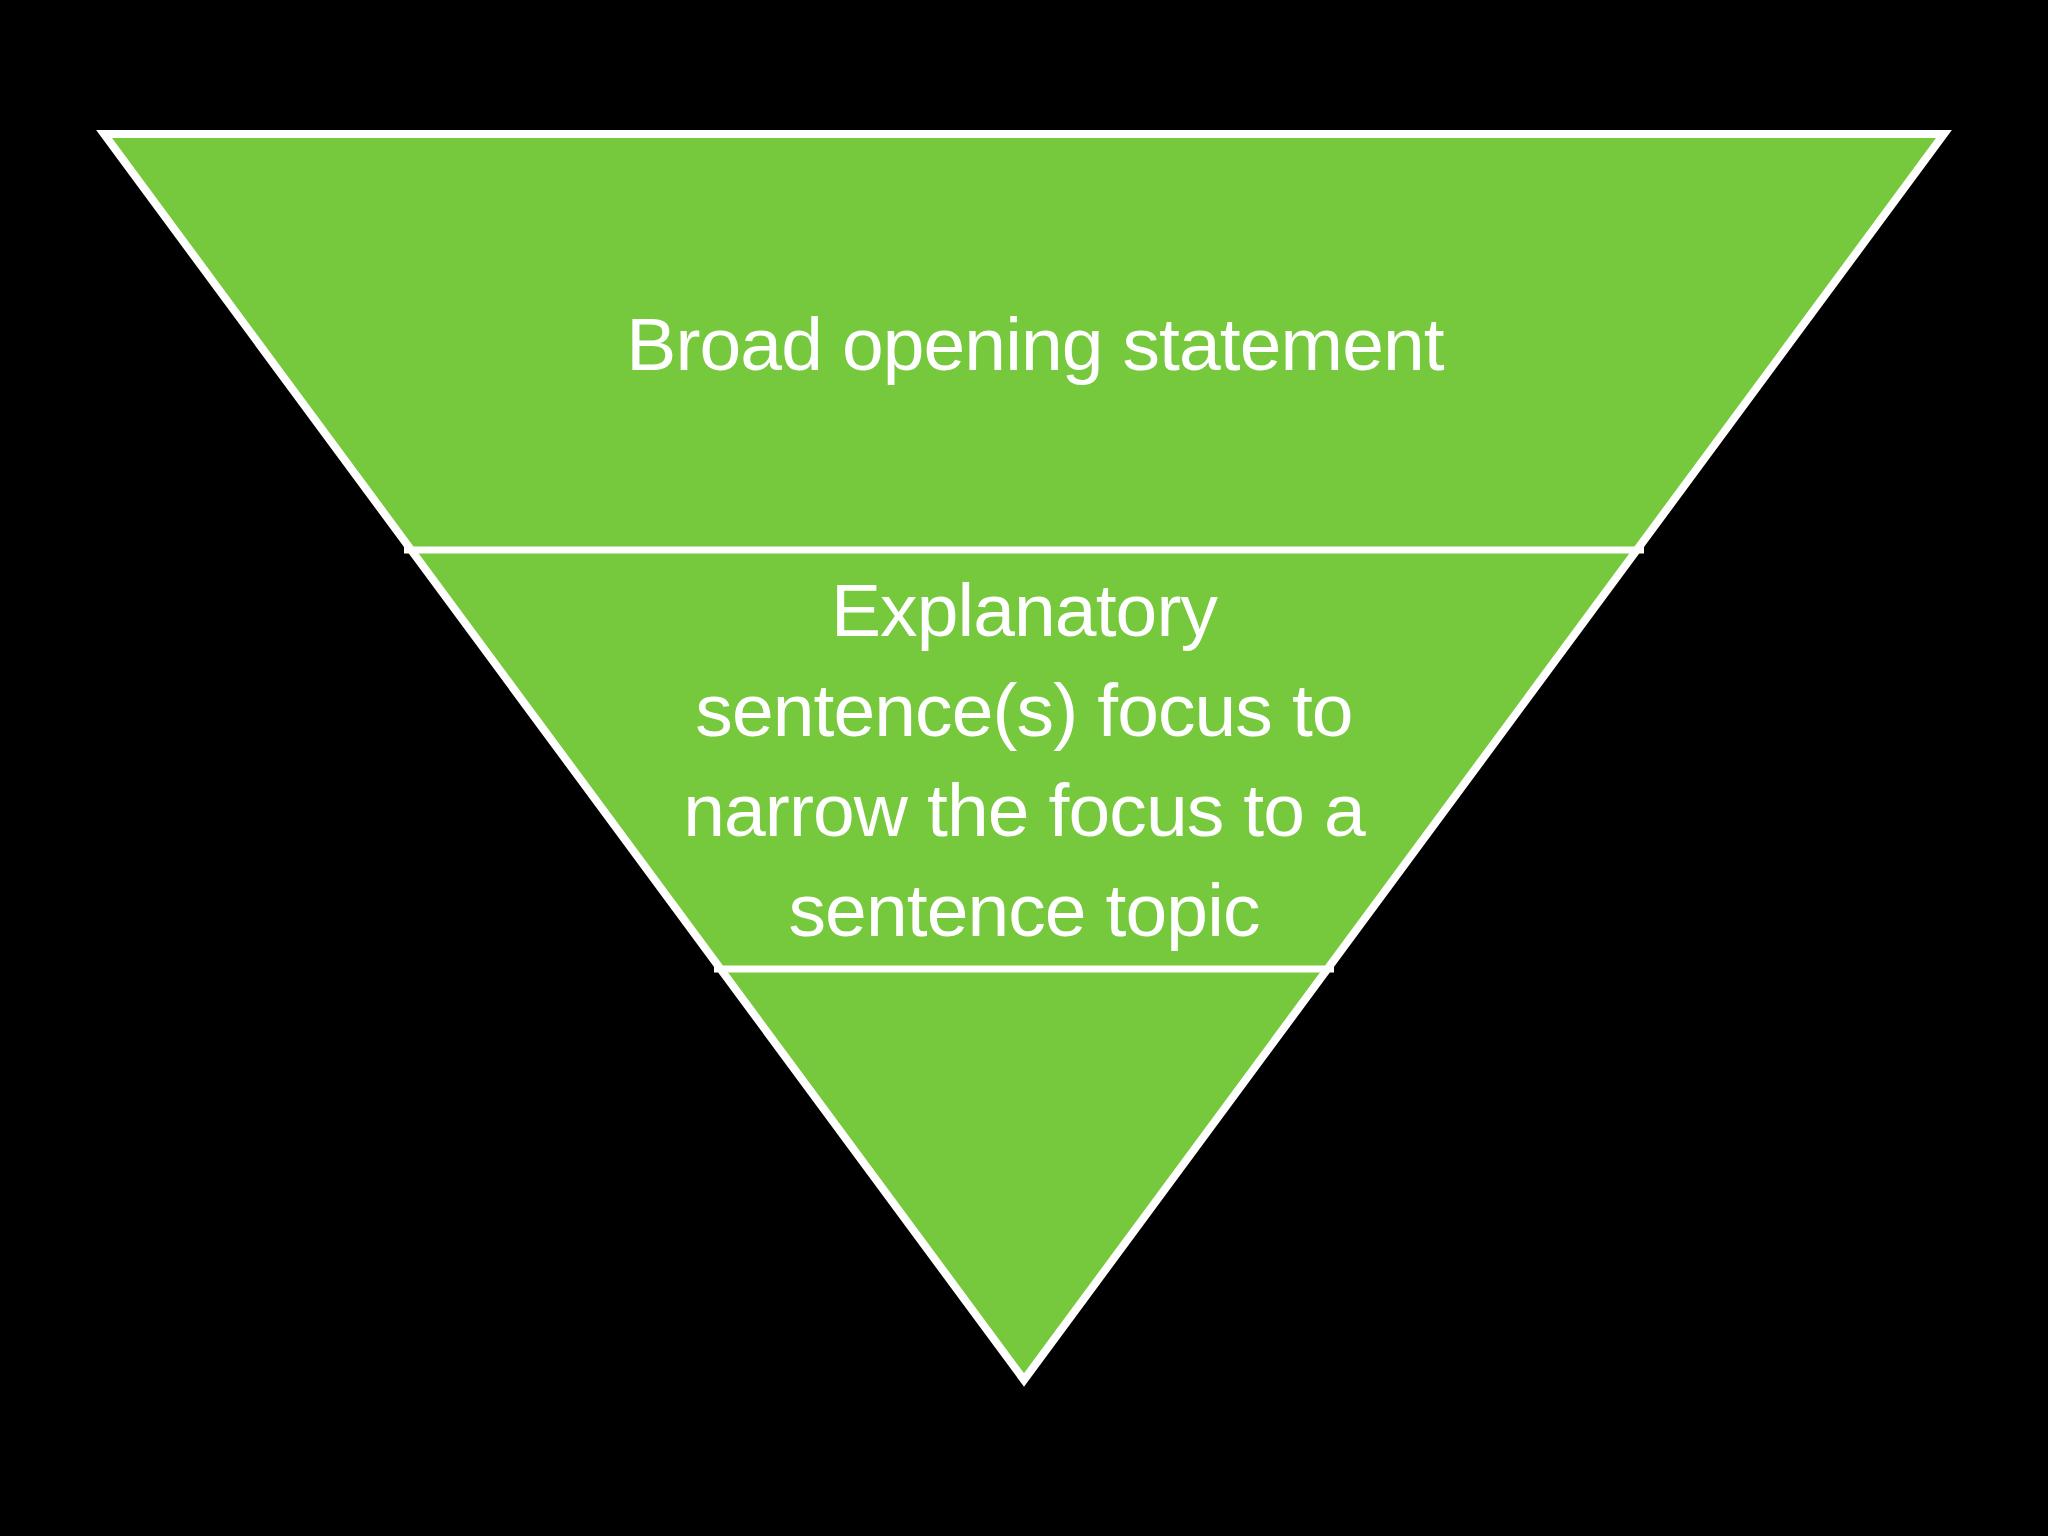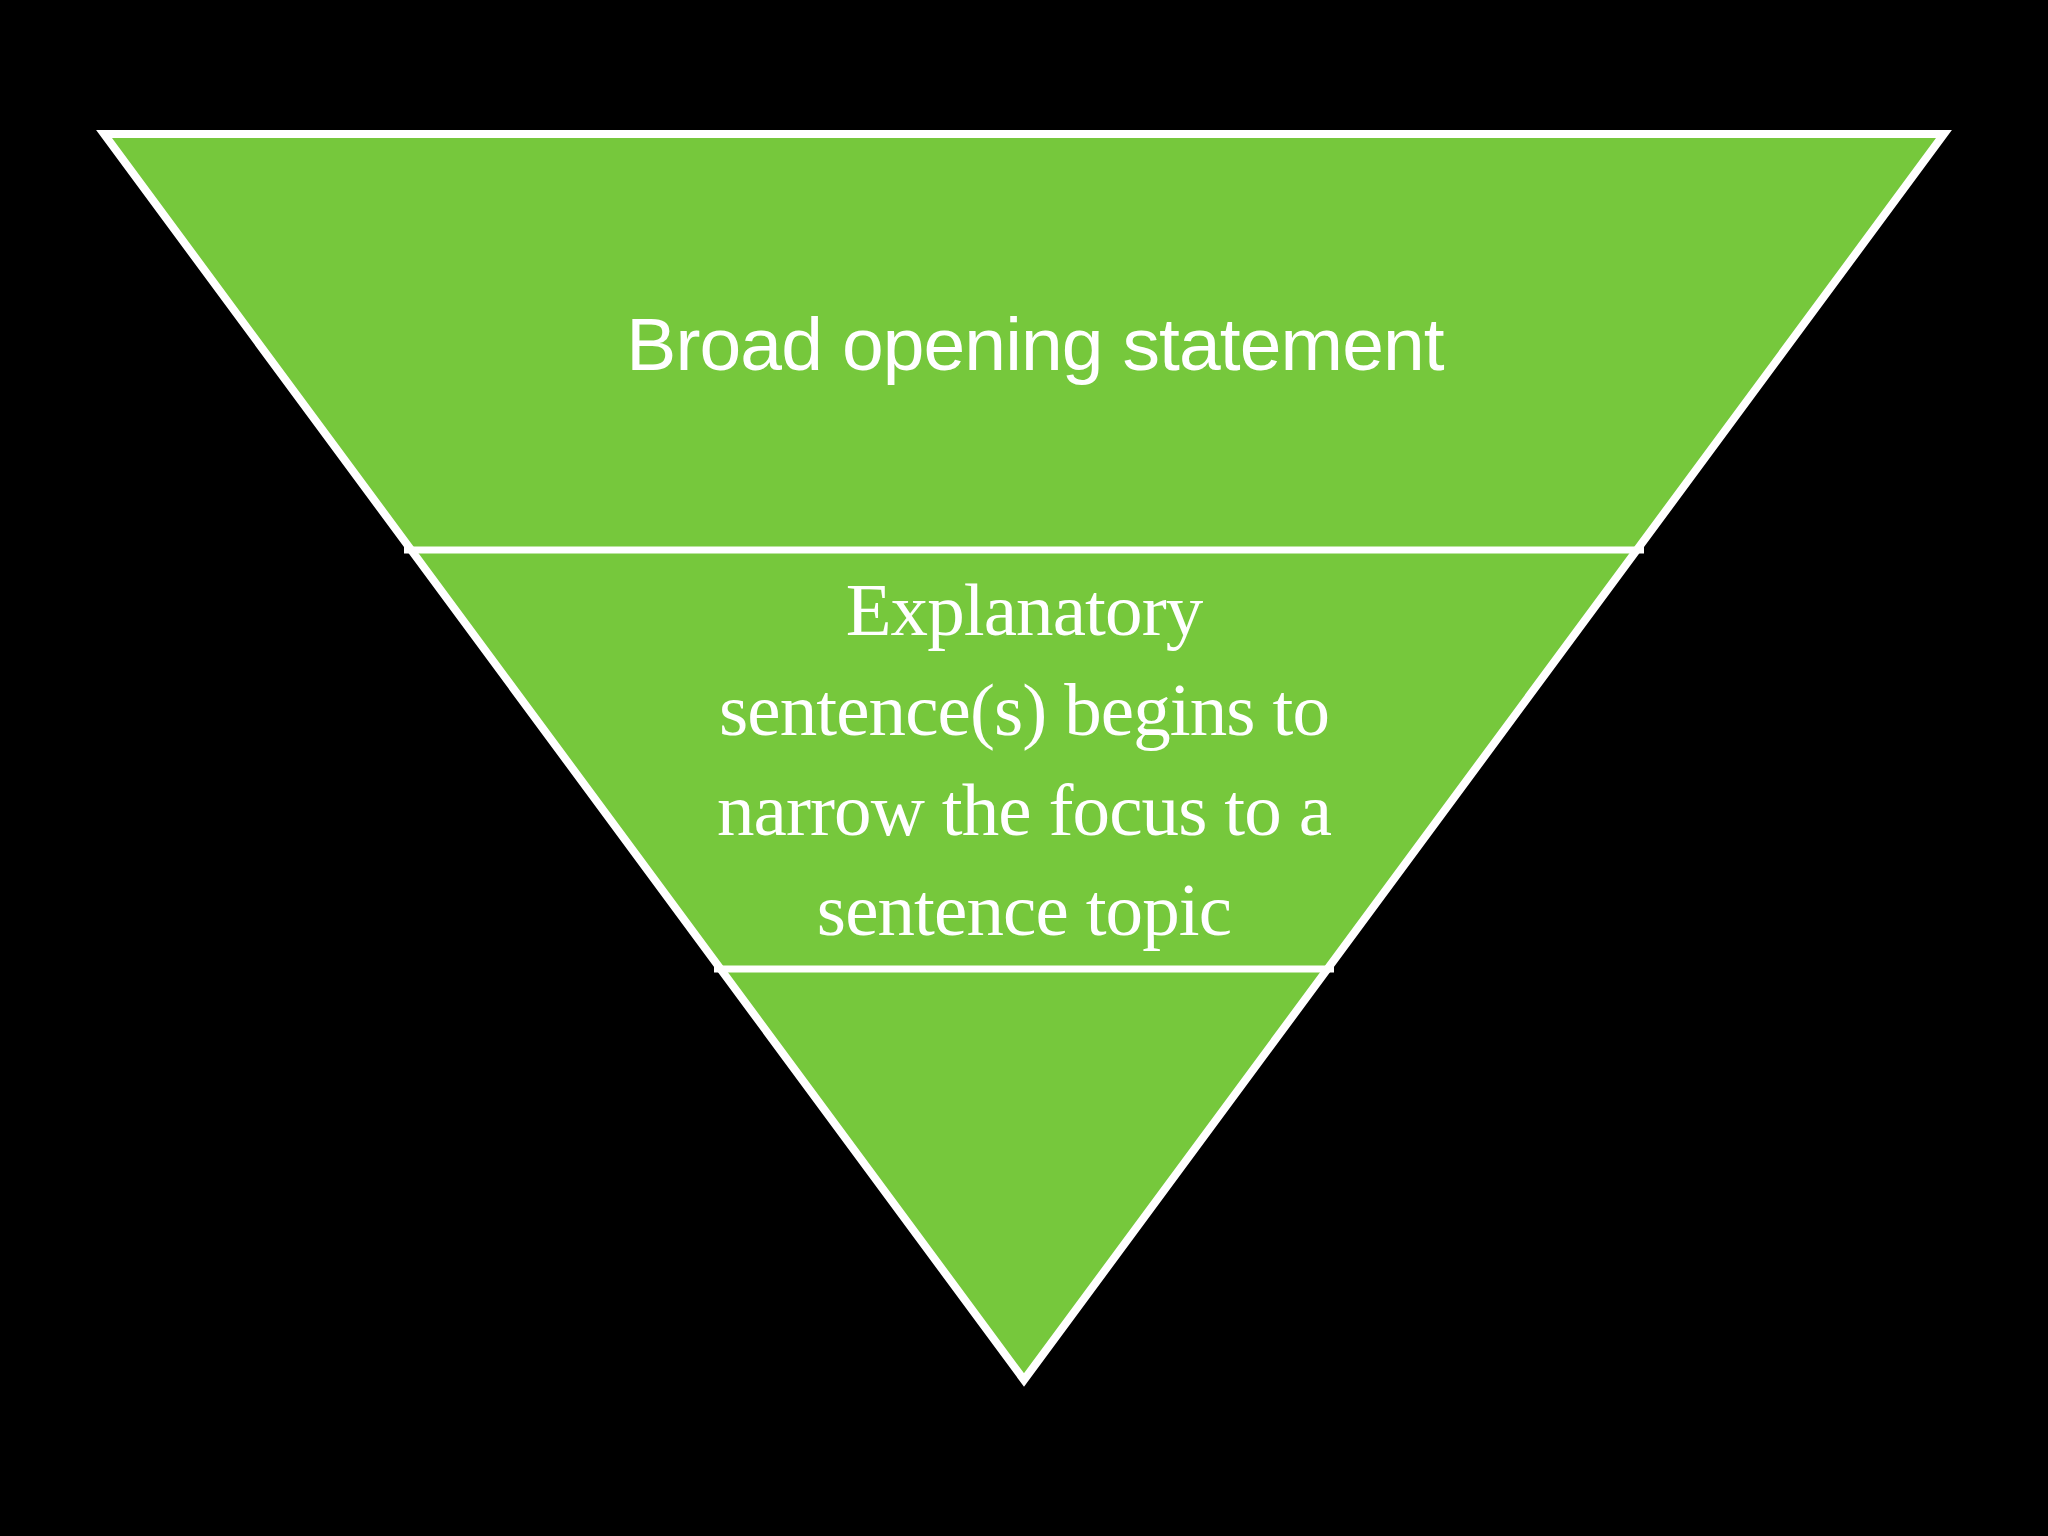--- a/index.html
+++ b/index.html
@@ -47,39 +47,39 @@
     color: #FFFFFF;
     font-size: 75px;
     line-height: 100px;
     letter-spacing: -0.012em;
     font-weight: 400;
   }
   .tier .line {
     white-space: nowrap;
   }
   .tier-1 { top: 294px; padding-left: 11px; }
-  .tier-2 { top: 560px; font-family: Liberation Serif, serif; }
+  .tier-2 { top: 560px; }
   .tier-3 { top: 1072px; }
 </style>
 </head>
 <body>
 
 <div class="stage">
 
   <svg class="pyramid-svg" viewBox="0 0 2048 1536">
     <polygon id="pyramid" points="104,134 1944,134 1024,1380" fill="#76C83C"></polygon>
     <line class="divider" x1="404" y1="550" x2="1644" y2="550" stroke="#FFFFFF"></line>
     <line class="divider" x1="714" y1="969" x2="1334" y2="969" stroke="#FFFFFF"></line>
   </svg>
 
   <div class="tier tier-1">
     <div class="line">Broad opening statement</div>
   </div>
 
   <div class="tier tier-2">
     <div class="line">Explanatory</div>
-    <div class="line">sentence(s) begins to</div>
+    <div class="line">sentence(s) focus to</div>
     <div class="line">narrow the focus to a</div>
     <div class="line">sentence topic</div>
   </div>
 
 
 </div>
 
 </body></html>

